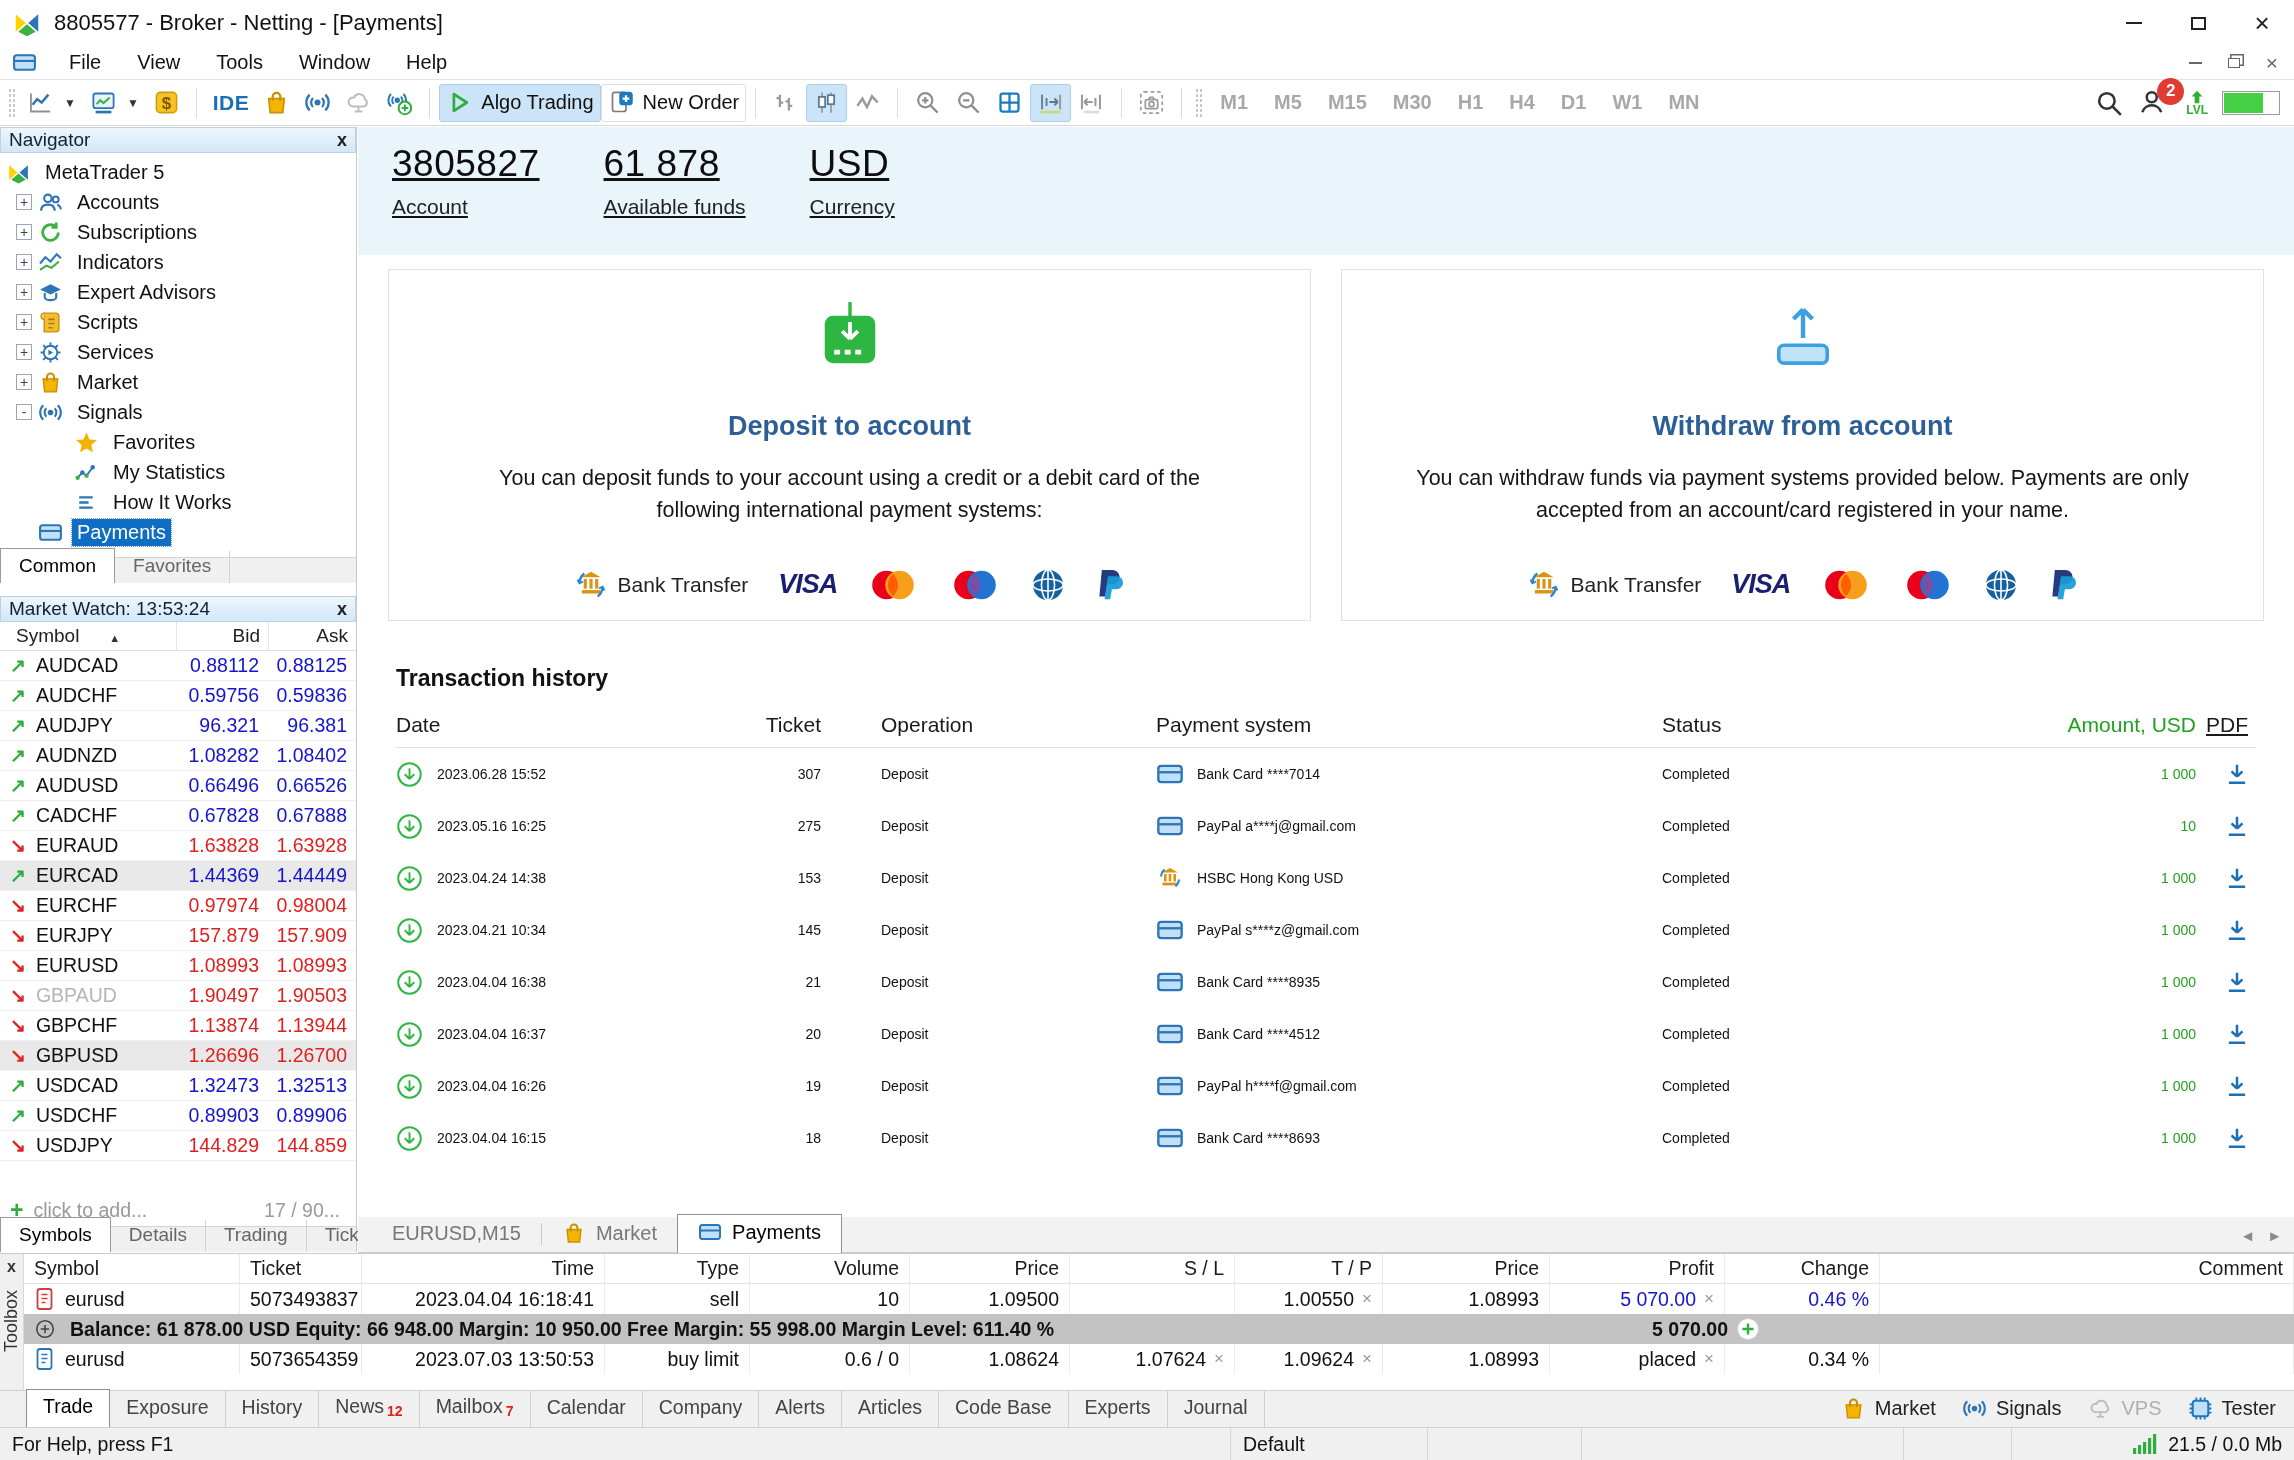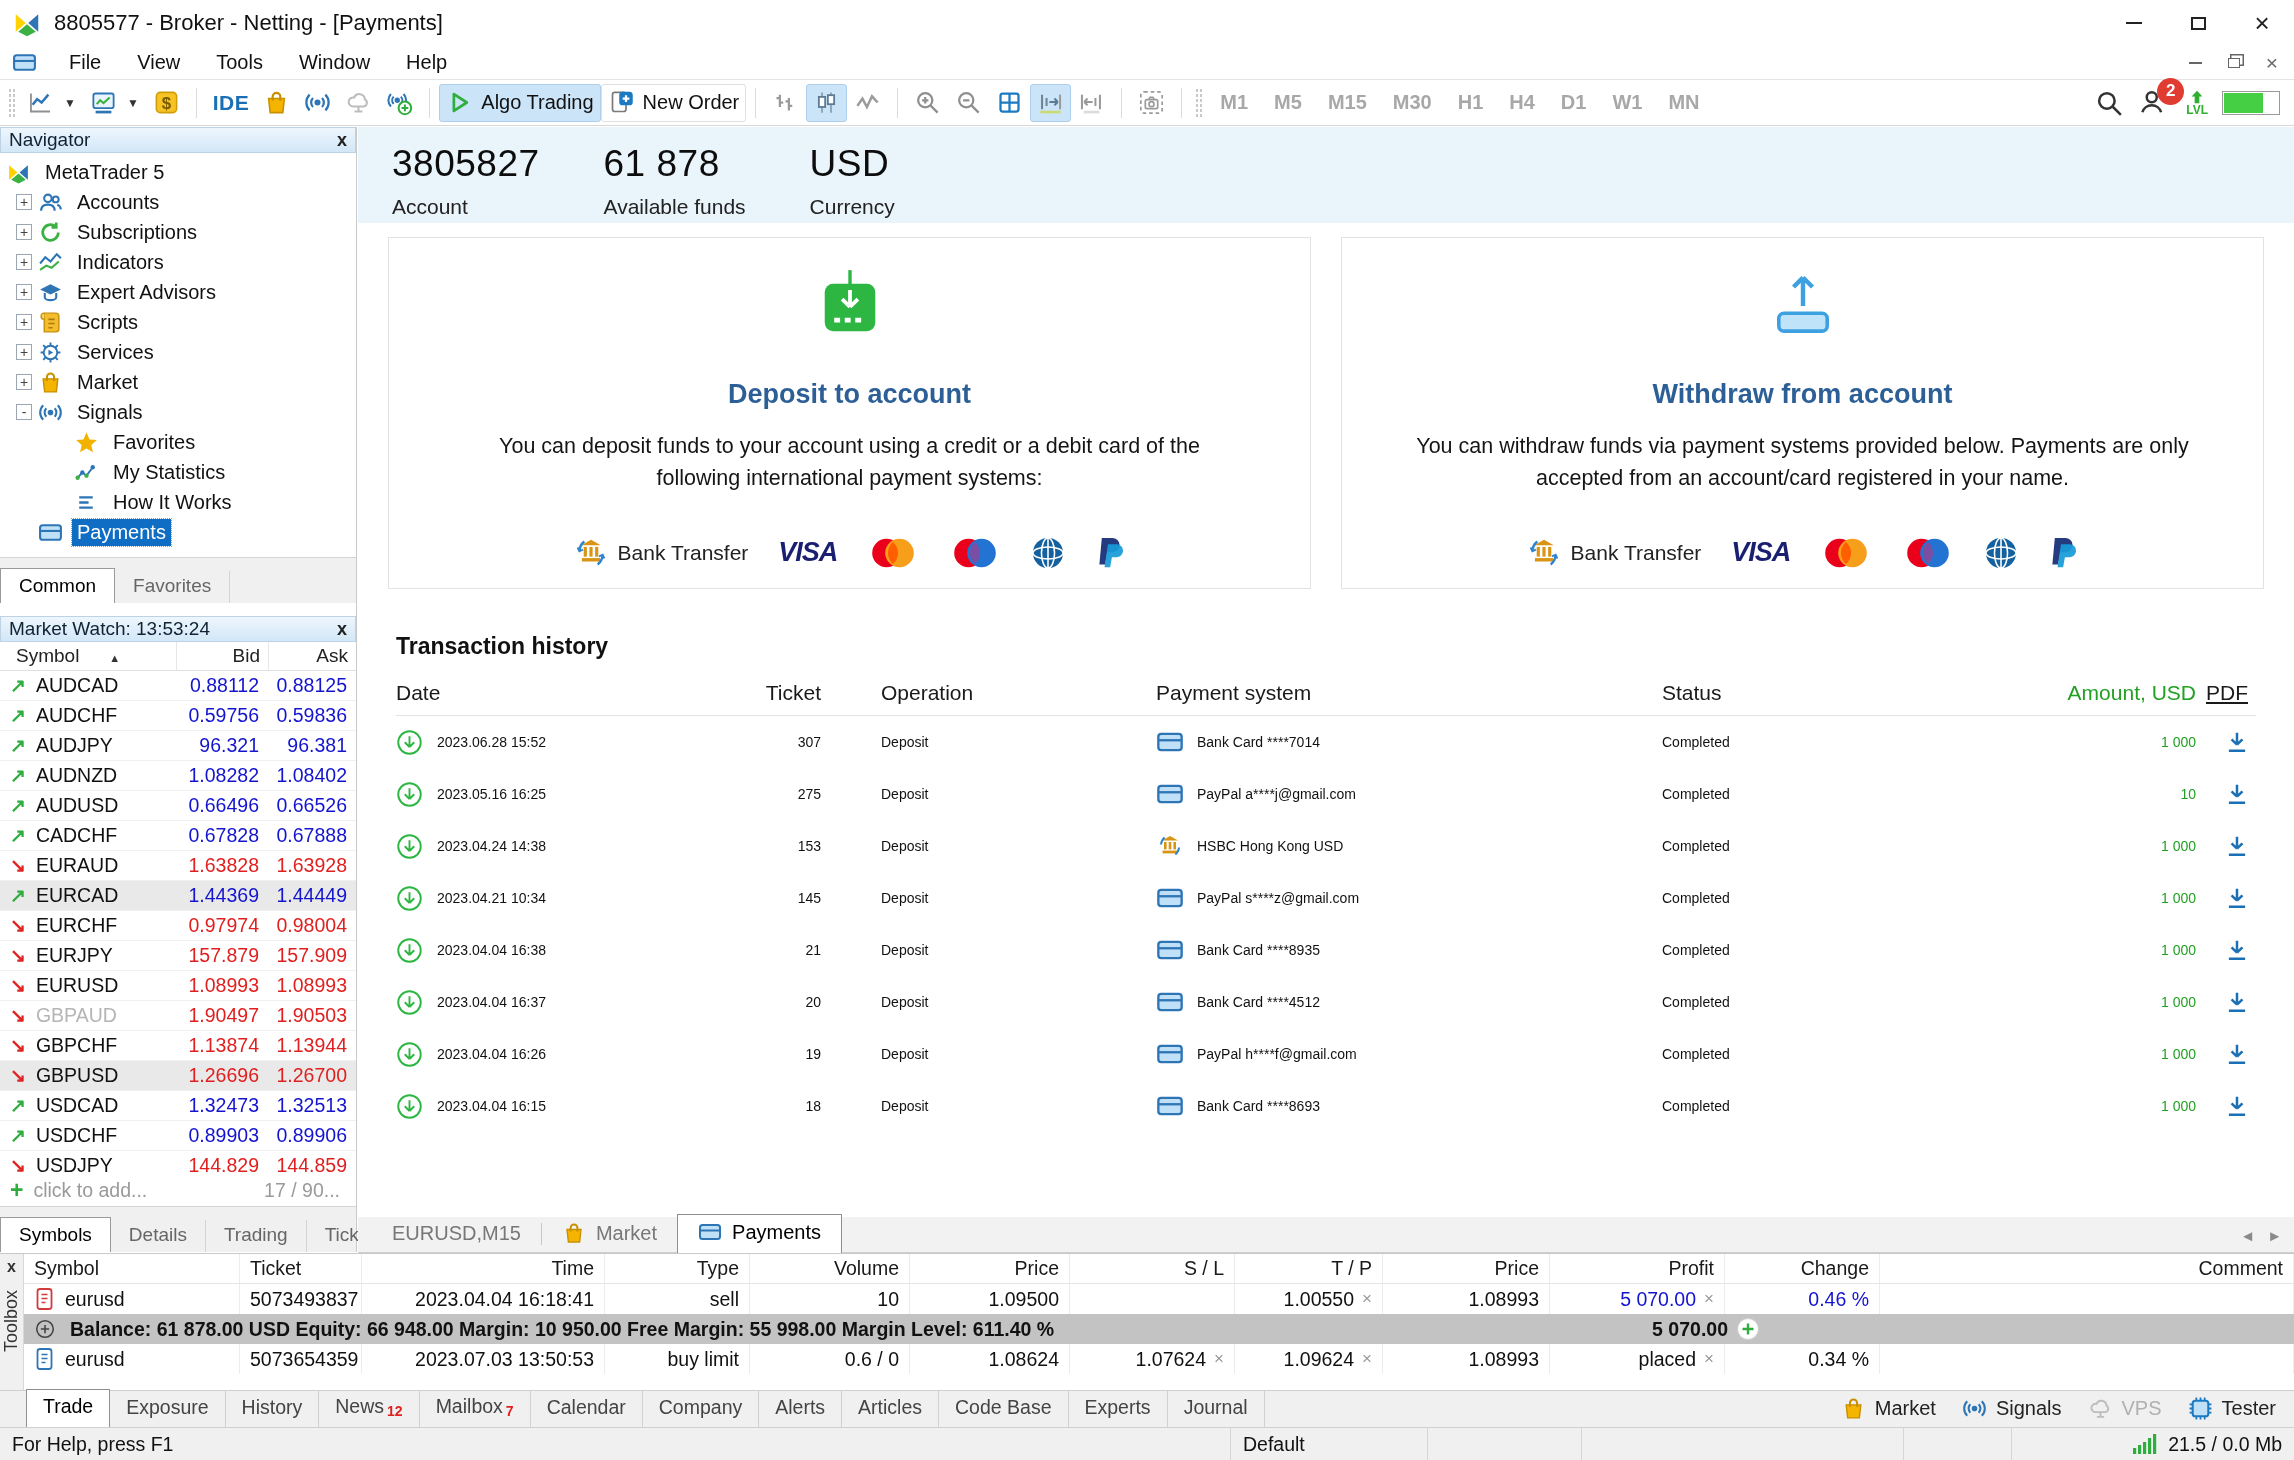--- a/index.html
+++ b/index.html
@@ -53,21 +53,21 @@
   .panel-header .x { margin-left:auto; font-weight:bold; color:#222; font-size:18px; }
   .tree { padding-top:4px; }
   .tree-row { height:30px; display:flex; align-items:center; font-size:20px; color:#111; }
   .exp { width:16px; height:16px; border:1px solid #9aa7b2; background:#fff; color:#444; display:flex; align-items:center; justify-content:center; font-size:14px; line-height:1; margin:0 6px 0 16px; }
   .sp-exp { width:22px; margin-left:16px; }
   .sp-l2 { width:58px; margin-left:16px; }
   .sp-root { width:6px; }
   .tree-row .ic { width:25px; height:25px; margin-right:9px; }
   .tree-label { padding:2px 5px; }
   .tree-row.selected .tree-label { background:#0f6dc4; color:#fff; outline:1px dotted #枠; outline:1px dotted #6aa6d8; }
-  .nav-tabs, .mw-tabs { display:flex; align-items:flex-end; height:46px; background:#f0f0f0; border-top:1px solid #d4d4d4; flex:0 0 auto; }
+  .nav-tabs, .mw-tabs { display:flex; align-items:flex-end; height:26px; background:#f0f0f0; border-top:1px solid #d4d4d4; flex:0 0 auto; }
   .ptab { padding:4px 18px 6px; font-size:19px; color:#666; border-right:1px solid #d4d4d4; }
   .ptab.active { background:#fff; color:#000; border:1px solid #9a9a9a; border-bottom:none; padding-top:6px; }
   .mw-head { display:grid; grid-template-columns:176px 92px 88px; height:29px; border-bottom:1px solid #e0e0e0; align-items:center; font-size:19px; color:#222; flex:0 0 auto; }
   .mw-head span { padding:0 8px; }
   .mw-head .num { text-align:right; border-left:1px solid #e6e6e6; height:100%; display:flex; align-items:center; justify-content:flex-end; }
   .sort { font-size:11px; margin-left:14px; color:#333; }
   .mw-body { flex:1; overflow:hidden; }
   .mw-row { display:grid; grid-template-columns:176px 92px 88px; height:30px; align-items:center; font-size:19.5px; border-bottom:1px solid #f0f0f0; }
   .mw-row.hl { background:#e9e9e9; }
   .mw-sym { display:flex; align-items:center; gap:10px; padding-left:10px; color:#111; }
@@ -75,21 +75,21 @@
   .dir.up { color:#2fae3f; } .dir.down { color:#e02424; }
   .mw-num { text-align:right; padding-right:9px; font-weight:500; }
   .mw-num.up { color:#1414cf; } .mw-num.down { color:#e01f1f; }
   .mw-row.greyed .mw-sym { color:#b5b5b5; }
   .mw-add { display:flex; align-items:center; height:32px; font-size:19.5px; color:#9a9a9a; padding:0 10px; }
   .mw-add .plus { color:#2fae3f; font-size:23px; margin-right:10px; font-weight:bold; }
   .mw-add .count { margin-left:auto; padding-right:6px; }
 
   
   .main { position:absolute; left:358px; top:127px; right:0; height:1090px; background:#fff; overflow:hidden; }
-  .account-bar { height:96px; background:#eaf4fb; display:flex; padding:16px 0 0 34px; gap:64px; }
+  .account-bar { height:128px; background:#eaf4fb; display:flex; padding:16px 0 0 34px; gap:64px;text-decoration:underline; }
   .acct-block .val { font-size:37px; color:#0d0d0d; letter-spacing:0.5px; }
   .acct-block .lab { font-size:21px; color:#222; margin-top:10px; }
   .cards { display:flex; gap:30px; padding:14px 30px 0; }
   .card { flex:1; border:1px solid #e2e2e2; height:352px; text-align:center; padding-top:30px; background:#fff; }
   .card .bigic { width:72px; height:80px; margin:0 auto; }
   .card-title { margin-top:26px; font-size:27px; font-weight:bold; color:#2d5f97; }
   .card-body { margin:20px auto 0; font-size:21.5px; line-height:1.5; color:#151515; max-width:780px; }
   .paylogos { margin-top:40px; display:flex; align-items:center; justify-content:center; gap:30px; }
   .paylogos .bt { display:flex; align-items:center; gap:10px; font-size:21px; color:#222; }
   .paylogos .ic-bank { width:34px; height:34px; }

